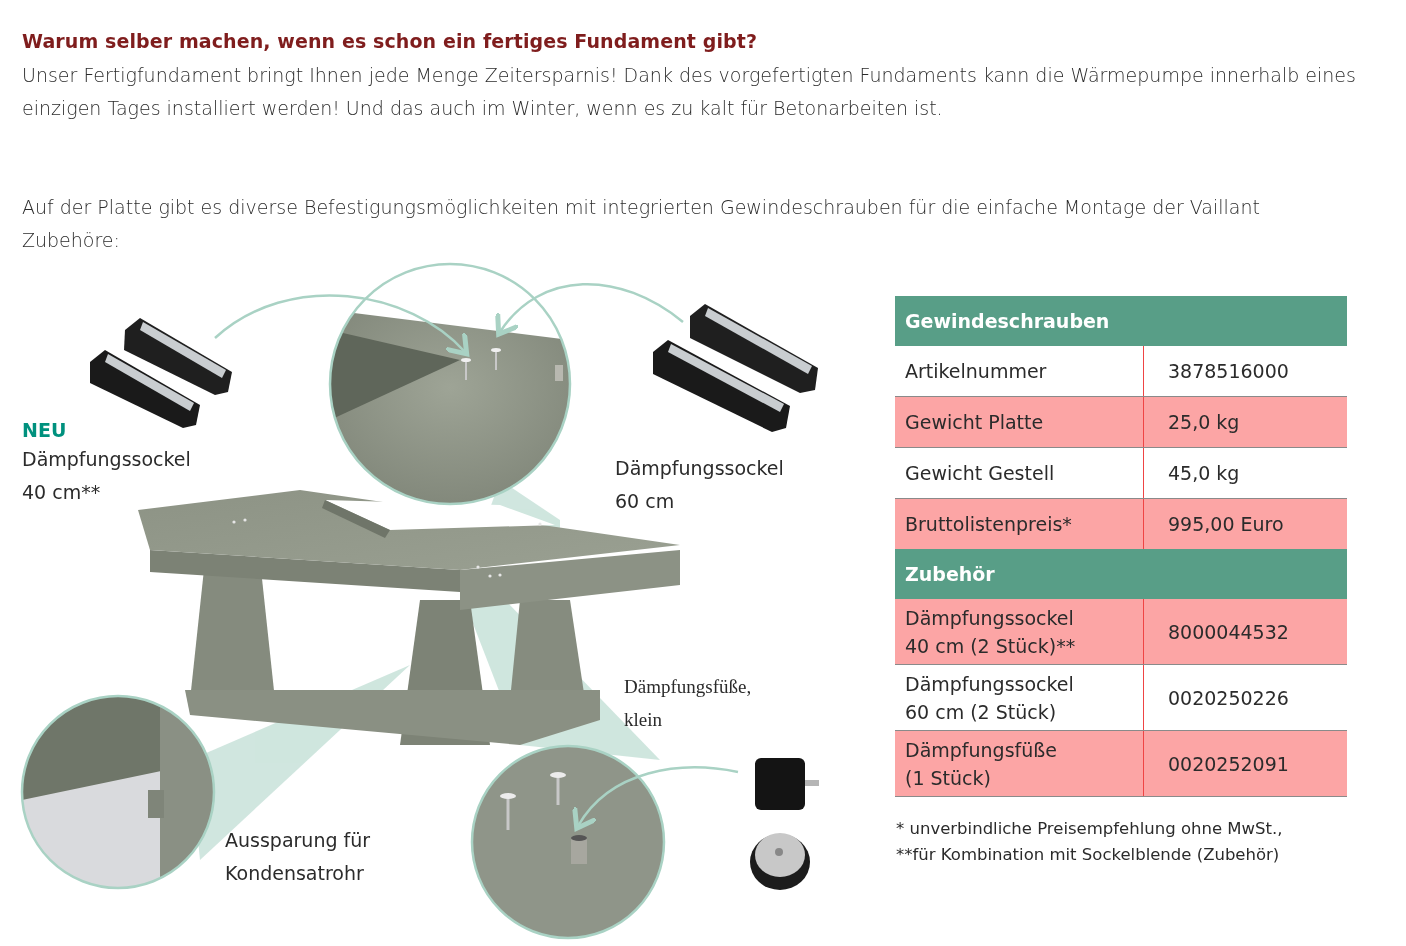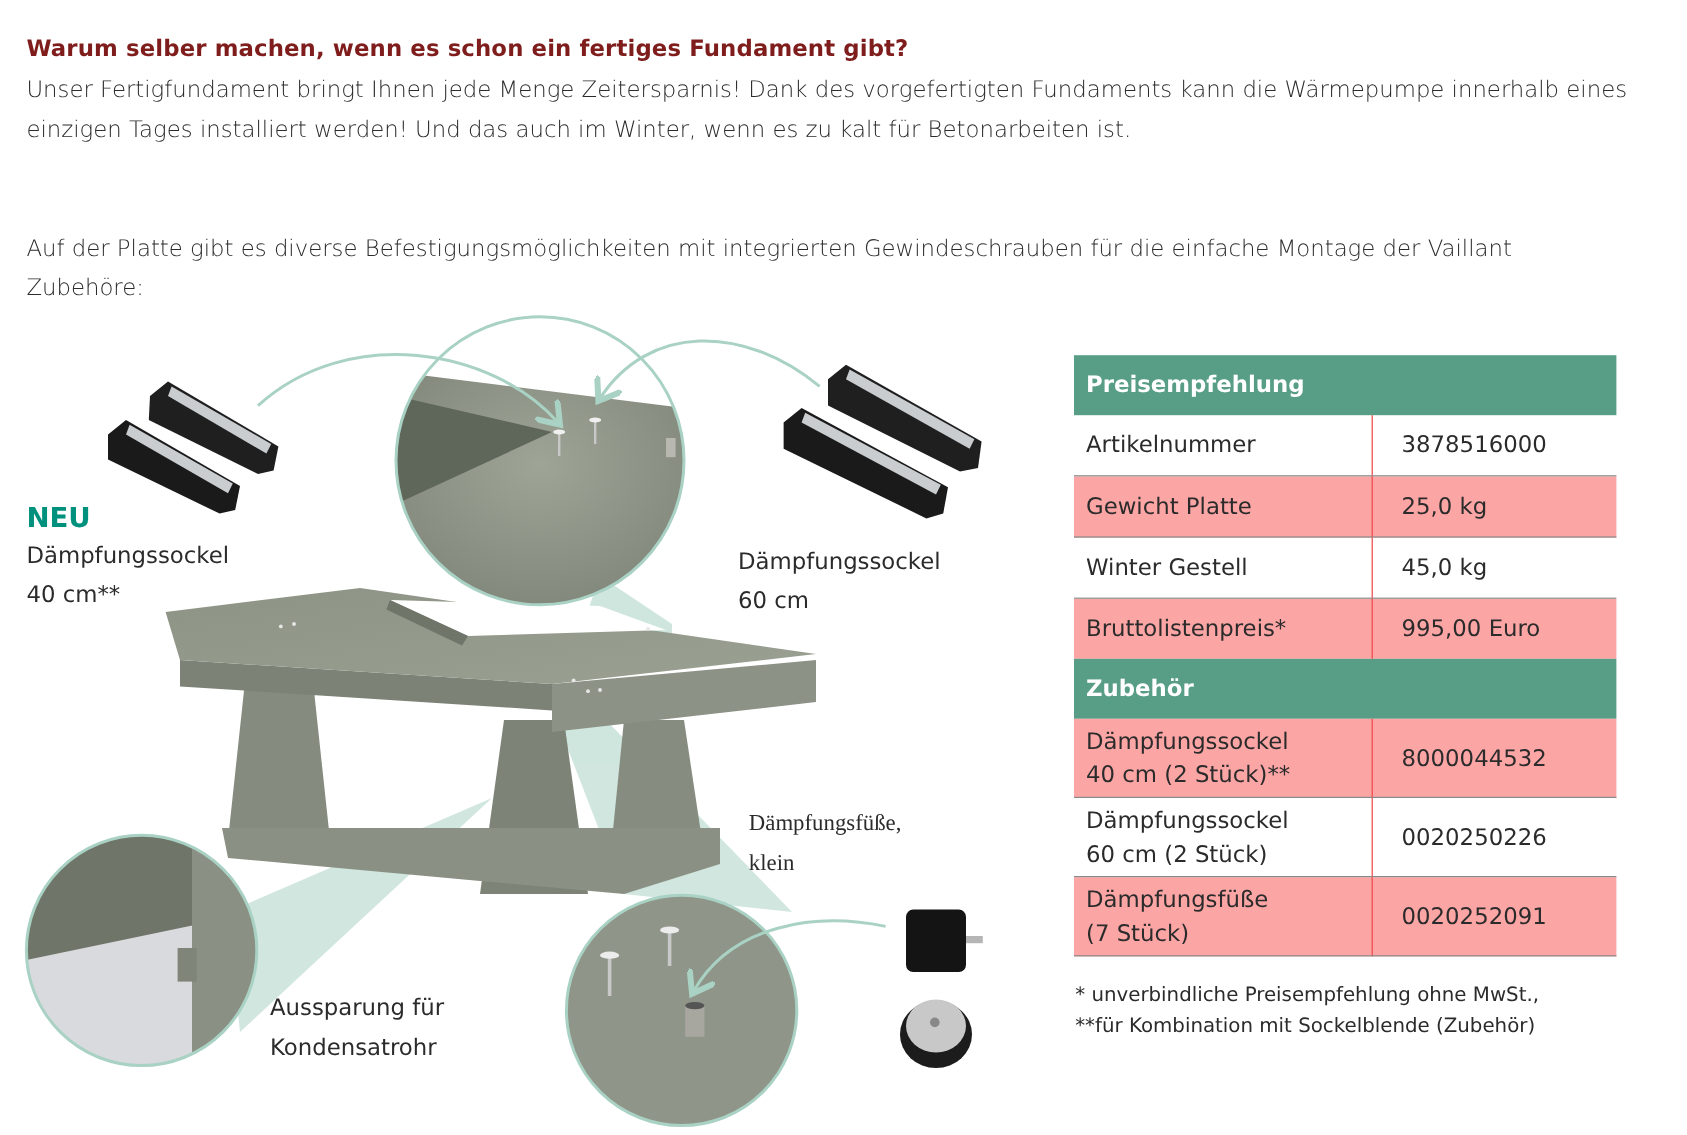--- a/index.html
+++ b/index.html
@@ -4,21 +4,21 @@
 <style>
   html, body { margin:0; padding:0; background:#ffffff; }
   body { width:1406px; height:946px; position:relative; overflow:hidden;
          font-family:"DejaVu Sans", sans-serif; color:#2b2b2b; }
   .abs { position:absolute; }
   .heading { left:22px; top:30px; font-size:19px; font-weight:bold; color:#7f1d1d; letter-spacing:0.1px; }
   .para { left:22px; font-size:19px; line-height:33px; color:#2b2b2b; font-weight:300; }
   .p1 { top:59px; width:1340px; }
   .p2 { top:191px; width:1300px; }
   .lbl { font-size:19px; line-height:33px; color:#2b2b2b; }
-  .neu { font-weight:bold; color:#00917e; font-size:23px; }
+  .neu { font-weight:bold; color:#00917e; font-size:19px; }
   svg.illu { position:absolute; left:0; top:0; }
   
   .spec { position:absolute; left:895px; top:296px; width:452px; border-collapse:collapse; font-size:19px; color:#2b2b2b; }
   .spec td { padding:0 10px; }
   .spec .hdr td { background:#589e87; color:#ffffff; font-weight:bold; height:50px; font-size:19px; }
   .spec .row td { height:50px; border-bottom:1px solid #8a8a8a; }
   .spec .row td.c1 { border-right:1px solid #ef4444; width:228px; }
   .spec .row td.c2 { padding-left:24px; }
   .spec .row.alt td { background:#fca5a5; }
   .spec .row.tall td { height:65px; line-height:28px; }
@@ -159,32 +159,32 @@
   <div class="lbl">klein</div>
 </div>
 <div class="abs" style="left:225px; top:824px;">
   <div class="lbl">Aussparung für</div>
   <div class="lbl">Kondensatrohr</div>
 </div>
 
 <table class="spec">
   <tbody>
       <tr class="hdr">
-    <td colspan="2">Preisempfehlung</td>
+    <td colspan="2">Gewindeschrauben</td>
   </tr>
   <tr class="row">
     <td class="c1">Artikelnummer</td>
     <td class="c2">3878516000</td>
   </tr>
   <tr class="row alt">
     <td class="c1">Gewicht Platte</td>
     <td class="c2">25,0 kg</td>
   </tr>
   <tr class="row">
-    <td class="c1">Winter Gestell</td>
+    <td class="c1">Gewicht Gestell</td>
     <td class="c2">45,0 kg</td>
   </tr>
   <tr class="row alt">
     <td class="c1" style="border-bottom:none;">Bruttolistenpreis*</td>
     <td class="c2" style="border-bottom:none;">995,00 Euro</td>
   </tr>
   <tr class="hdr">
     <td colspan="2">Zubehör</td>
   </tr>
   <tr class="row alt tall">
@@ -197,21 +197,21 @@
   <tr class="row tall">
     <td class="c1">
       <div>Dämpfungssockel</div>
       <div>60 cm (2 Stück)</div>
     </td>
     <td class="c2">0020250226</td>
   </tr>
   <tr class="row alt tall">
     <td class="c1">
       <div>Dämpfungsfüße</div>
-      <div>(7 Stück)</div>
+      <div>(1 Stück)</div>
     </td>
     <td class="c2">0020252091</td>
   </tr>
 </tbody>
   </table>
 
 <div class="abs foot">
   <div>*  unverbindliche Preisempfehlung ohne MwSt.,</div>
   <div>**für Kombination mit Sockelblende (Zubehör)</div>
 </div>

